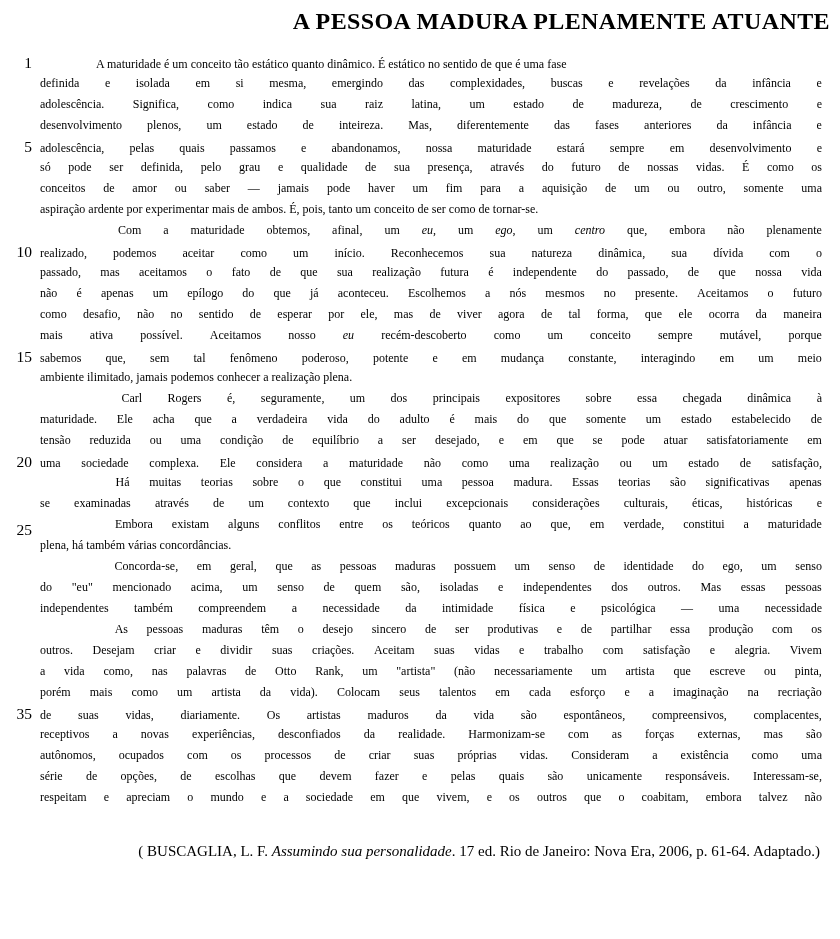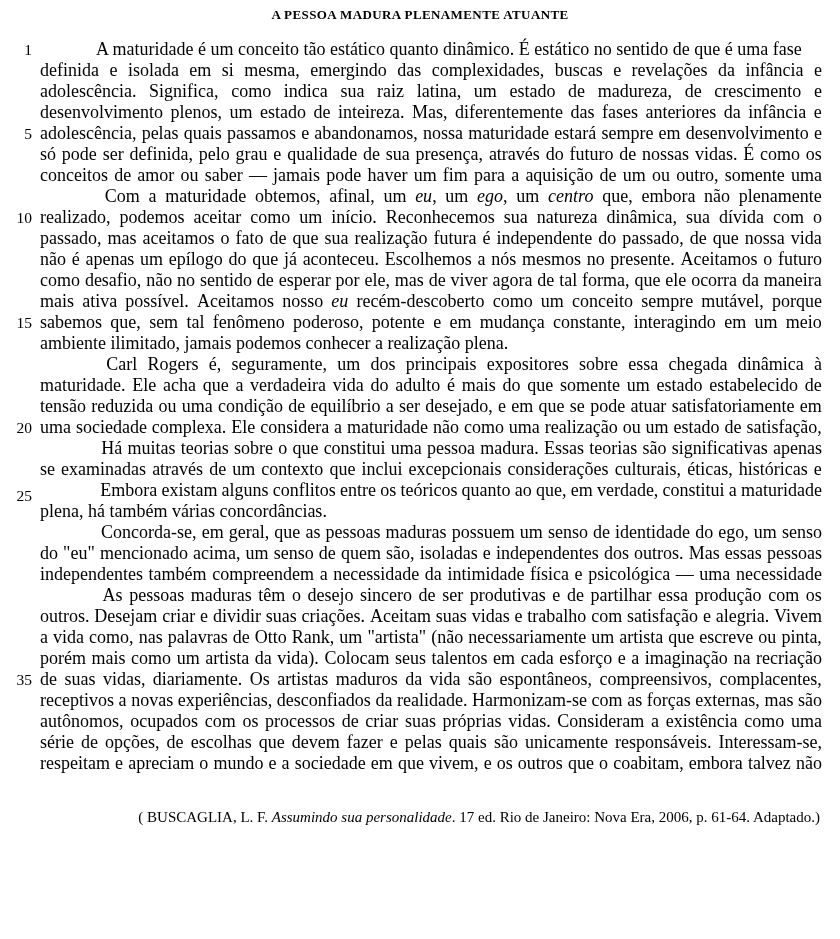--- a/index.html
+++ b/index.html
@@ -15,23 +15,23 @@
     overflow: hidden;
   }
   .page {
     position: relative;
     width: 840px;
     height: 939px;
     box-sizing: border-box;
     padding: 0;
   }
   .doc-title {
-    text-align: center;
+    text-align: right;
     font-weight: bold;
-    font-size: 13px;
+    font-size: 24px;
     letter-spacing: 0.4px;
     margin: 7px 0 0 0;
     padding: 0 10px;
     line-height: 1.2;
   }
   
   .text-body {
     margin-top: 16px;
     padding: 0;
   }
@@ -45,21 +45,21 @@
     flex: 0 0 32px;
     width: 32px;
     text-align: right;
     font-size: 15.5px;
     line-height: 21px;
     padding-right: 0;
     white-space: nowrap;
   }
   .line-text {
     flex: 1 1 auto;
-    font-size: 18px;
+    font-size: 12px;
     line-height: 21px;
     padding-left: 8px;
     padding-right: 18px;
     white-space: nowrap;
     overflow: visible;
   }
   
   .line-text.just {
     display: flex;
     justify-content: space-between;
@@ -214,20 +214,24 @@
           <span class="w">para</span>
           <span class="w">a</span>
           <span class="w">aquisição</span>
           <span class="w">de</span>
           <span class="w">um</span>
           <span class="w">ou</span>
           <span class="w">outro,</span>
           <span class="w">somente</span>
           <span class="w">uma</span>
         </div>
+      </div>
+      <div class="line-row">
+        <span class="line-num"></span>
+        <div class="line-text last">aspiração ardente por experimentar mais de ambos. É, pois, tanto um conceito de ser como de tornar-se.</div>
       </div>
       <div class="line-row">
         <span class="line-num"></span>
         <div class="line-text just">
           <span class="w indent"></span>
           <span class="w">Com</span>
           <span class="w">a</span>
           <span class="w">maturidade</span>
           <span class="w">obtemos,</span>
           <span class="w">afinal,</span>

